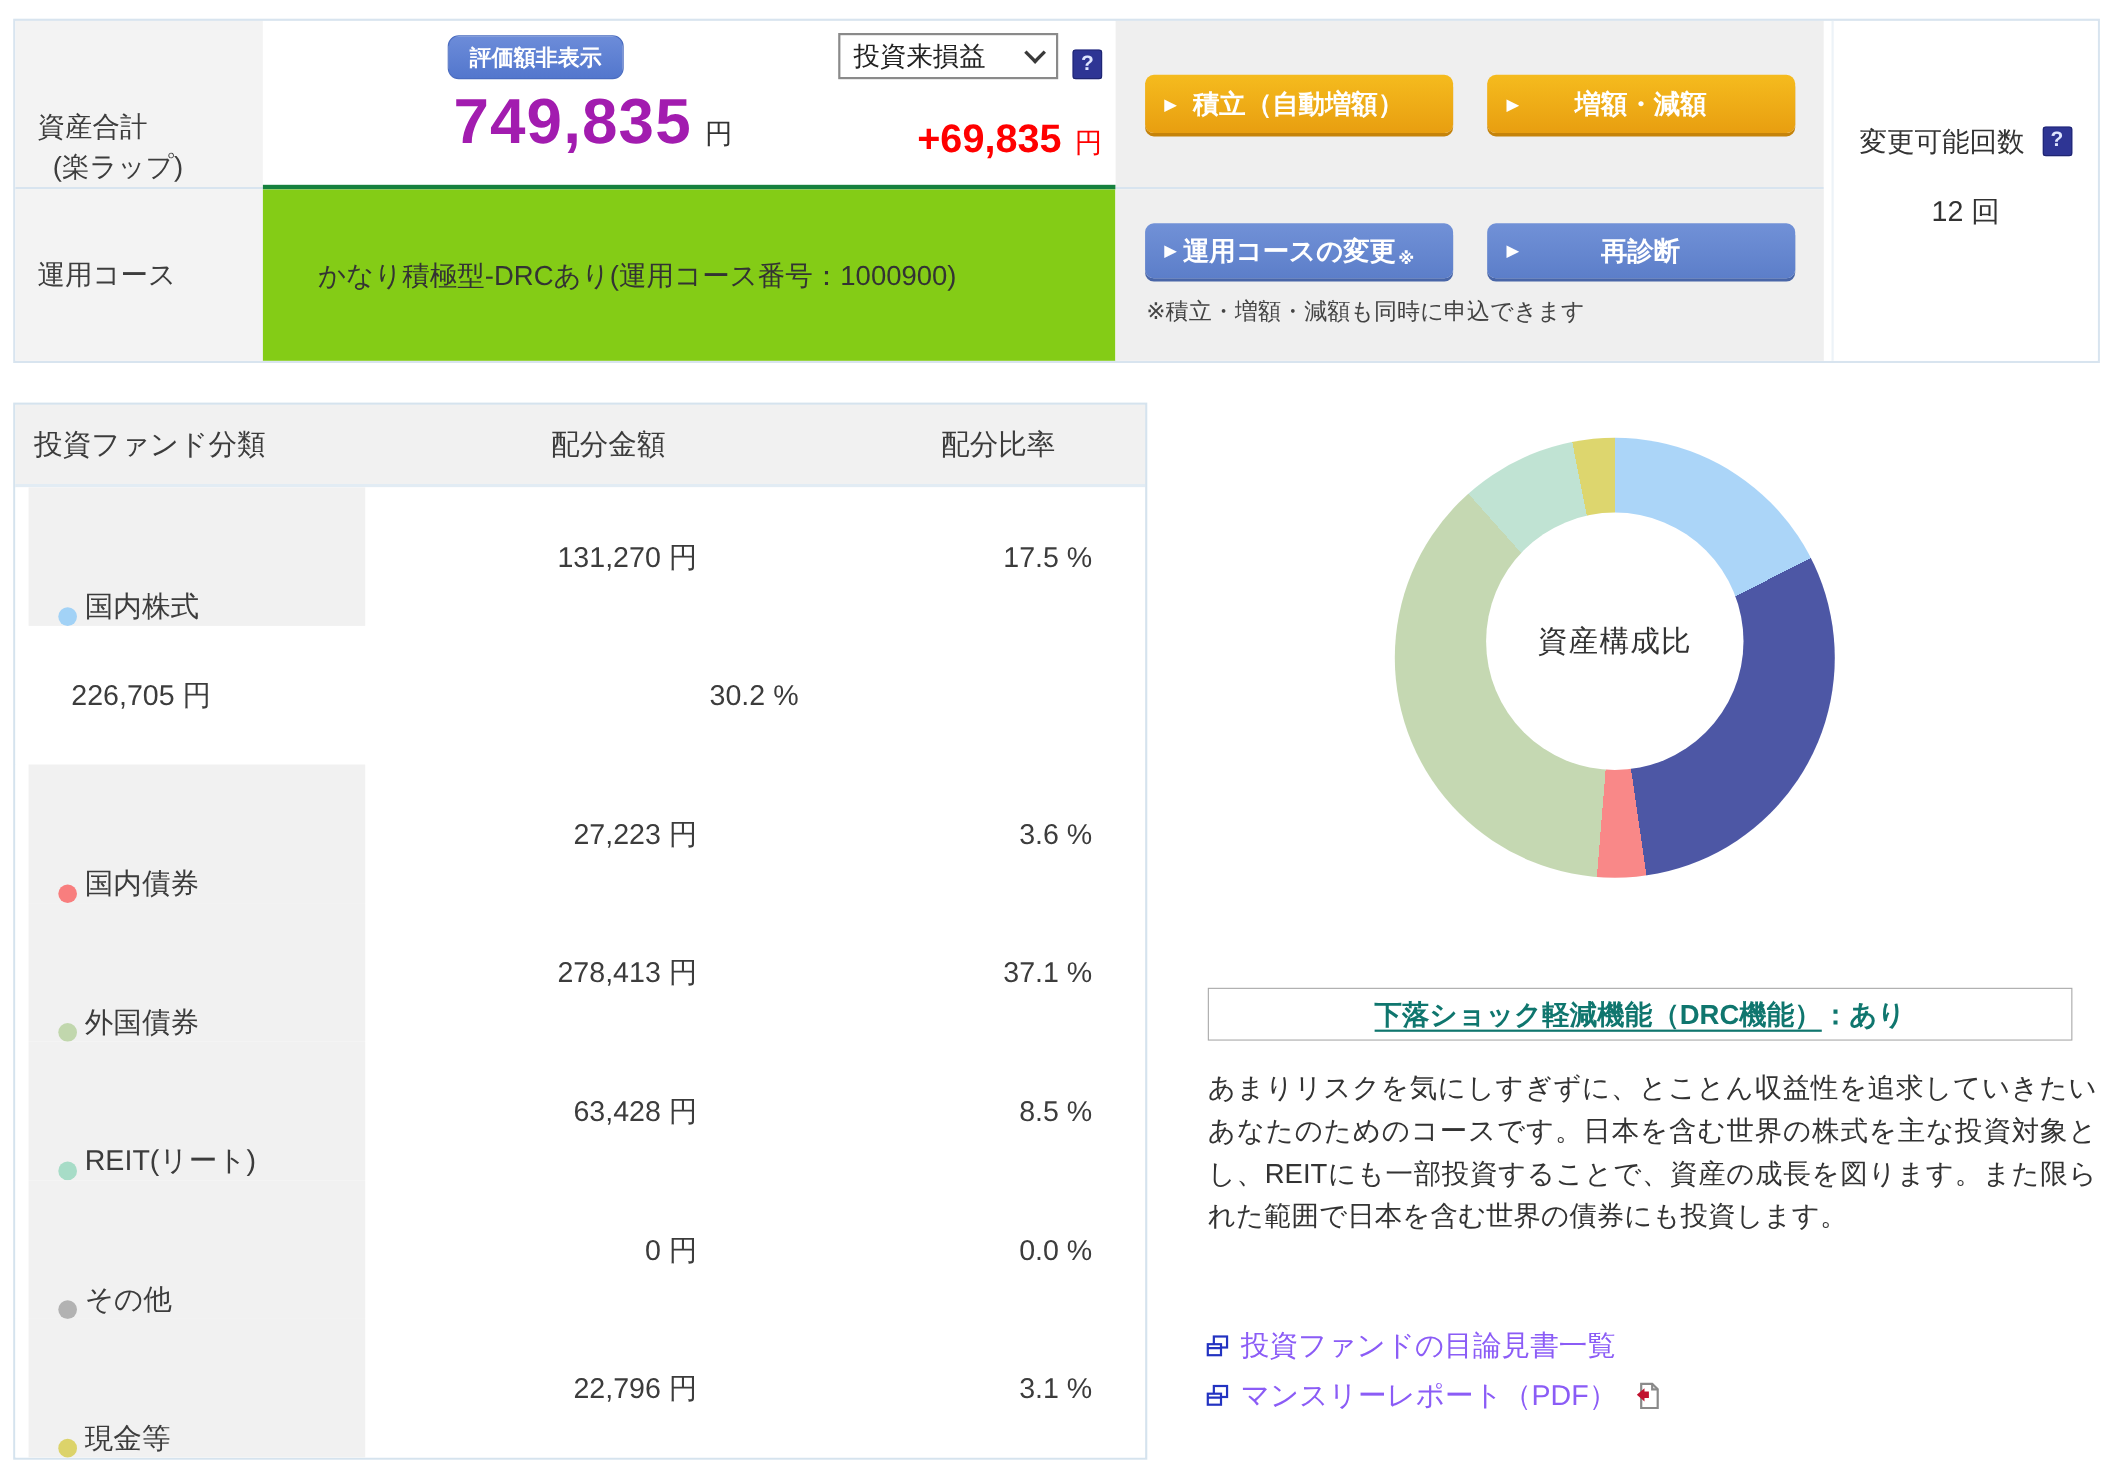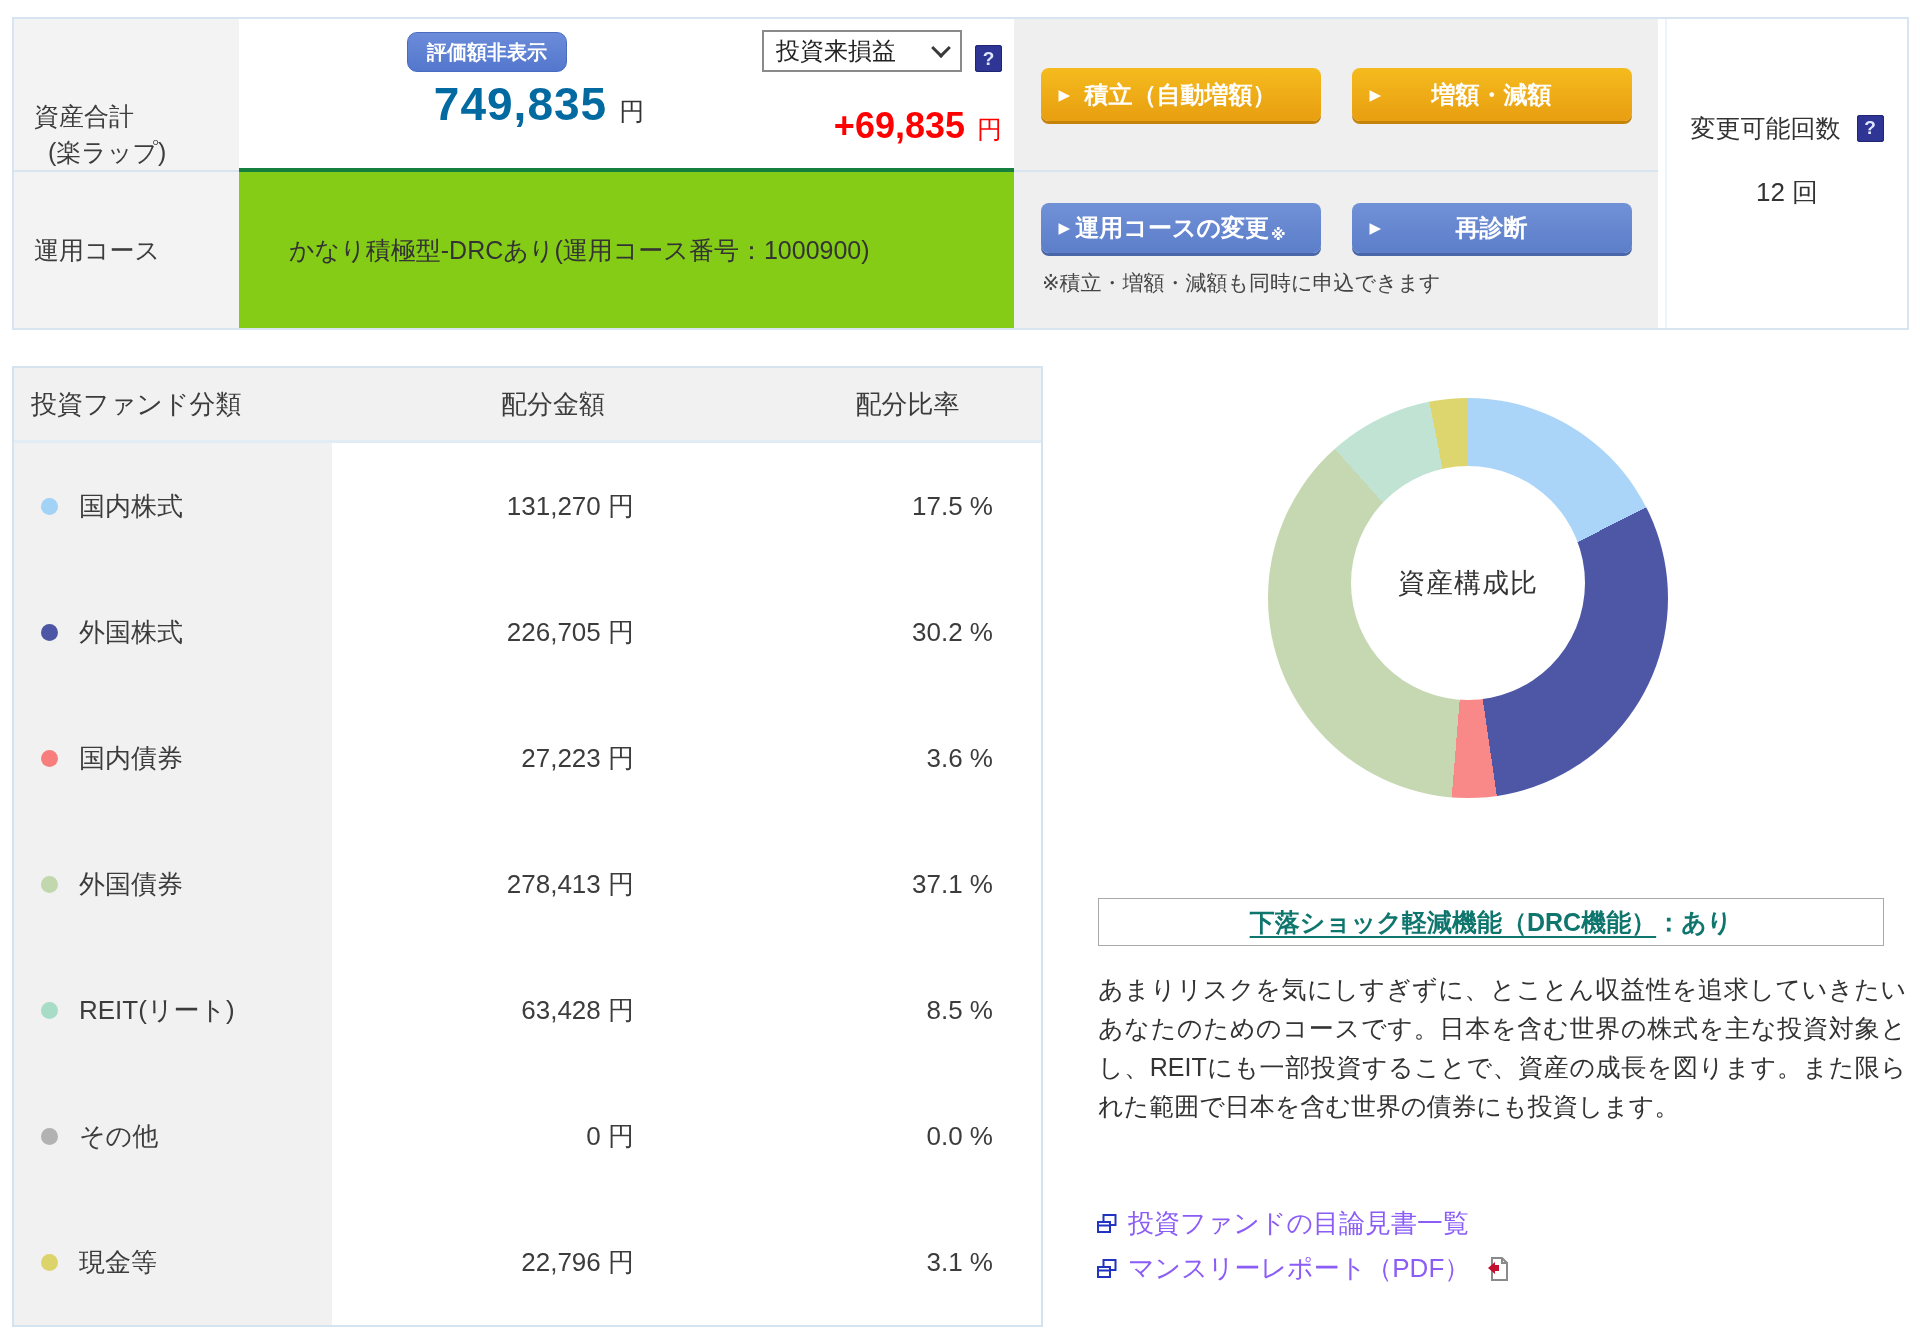--- a/index.html
+++ b/index.html
@@ -34,21 +34,21 @@
   .asset-label .l2{padding-left:14px;}
 
   .hide-btn{
     position:absolute;left:168px;top:13px;height:40px;padding:0 19px;
     background:linear-gradient(180deg,#6c8cd9,#5377cd);
     border:1px solid #4a6cc0;border-radius:10px;
     color:#fff;font-size:20px;font-weight:bold;
     display:flex;align-items:center;cursor:pointer;
   }
   .total-line{position:absolute;left:90px;top:58px;width:420px;text-align:center;white-space:nowrap;}
-  .total-num{font-size:46px;font-weight:bold;color:#0369a1;letter-spacing:1px;}
+  .total-num{font-size:58px;font-weight:bold;color:#a21caf;letter-spacing:1px;}
   .unit{font-size:25px;color:#333;margin-left:12px;}
 
   .select-row{position:absolute;top:11px;right:12px;display:flex;align-items:flex-end;gap:13px;}
   .pl-select{
     width:172px;height:38px;border:2px solid #8a8a8a;background:#fff;
     display:flex;align-items:center;justify-content:space-between;
     padding:0 12px;font-size:24px;color:#222;cursor:pointer;
   }
   .chevron{width:11px;height:11px;border-right:3px solid #3a3a3a;border-bottom:3px solid #3a3a3a;
     transform:rotate(45deg);margin-top:-7px;}
@@ -96,21 +96,21 @@
     display:grid;grid-template-columns:318px 442px 1fr;height:72px;
     background:#f1f1f1;border-bottom:3px solid #e2ecf4;
     align-items:center;font-size:26px;color:#3c3c3c;
   }
   .alloc-header .h1{padding-left:17px;}
   .alloc-header .h2,.alloc-header .h3{text-align:center;}
   .alloc-row{
     display:grid;grid-template-columns:318px 442px 1fr;height:126px;
     align-items:center;font-size:26px;color:#3c3c3c;background:#fff;
   }
-  .rc1{background:#f1f1f1;height:100%;display:flex;align-items:center;gap:21px;padding-left:27px;box-sizing:border-box;}
+  .rc1{background:#f1f1f1;height:100%;display:flex;align-items:flex-end;gap:7px;padding-left:27px;box-sizing:border-box;margin-left:12px;}
   .dot{width:17px;height:17px;border-radius:50%;flex:0 0 auto;}
   .rc2{text-align:right;padding-right:140px;}
   .rc3{text-align:right;padding-right:48px;}
 
   
   .donut{position:absolute;left:1268px;top:398px;width:400px;height:400px;border-radius:50%;}
   .donut-hole{
     position:absolute;left:83px;top:68px;width:234px;height:234px;
     background:#fff;border-radius:50%;
     display:flex;align-items:center;justify-content:center;
@@ -217,24 +217,20 @@
 
   <div class="alloc-row">
     <div class="rc1">
         <span class="dot" style="background: rgb(162, 210, 246);"></span>
         <span>国内株式</span>
       </div>
     <div class="rc2">131,270 円</div>
     <div class="rc3">17.5 %</div>
   </div>
   <div class="alloc-row">
-    <div class="rc1">
-        <span class="dot" style="background: rgb(76, 86, 164);"></span>
-        <span>外国株式</span>
-      </div>
     <div class="rc2">226,705 円</div>
     <div class="rc3">30.2 %</div>
   </div>
   <div class="alloc-row">
     <div class="rc1">
         <span class="dot" style="background: rgb(248, 126, 126);"></span>
         <span>国内債券</span>
       </div>
     <div class="rc2">27,223 円</div>
     <div class="rc3">3.6 %</div>

